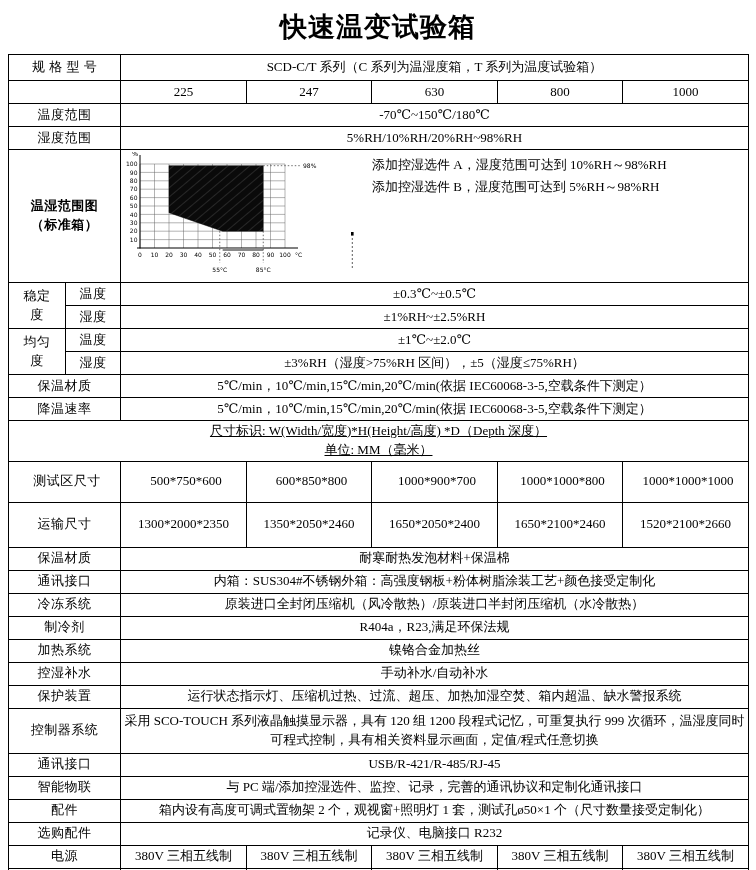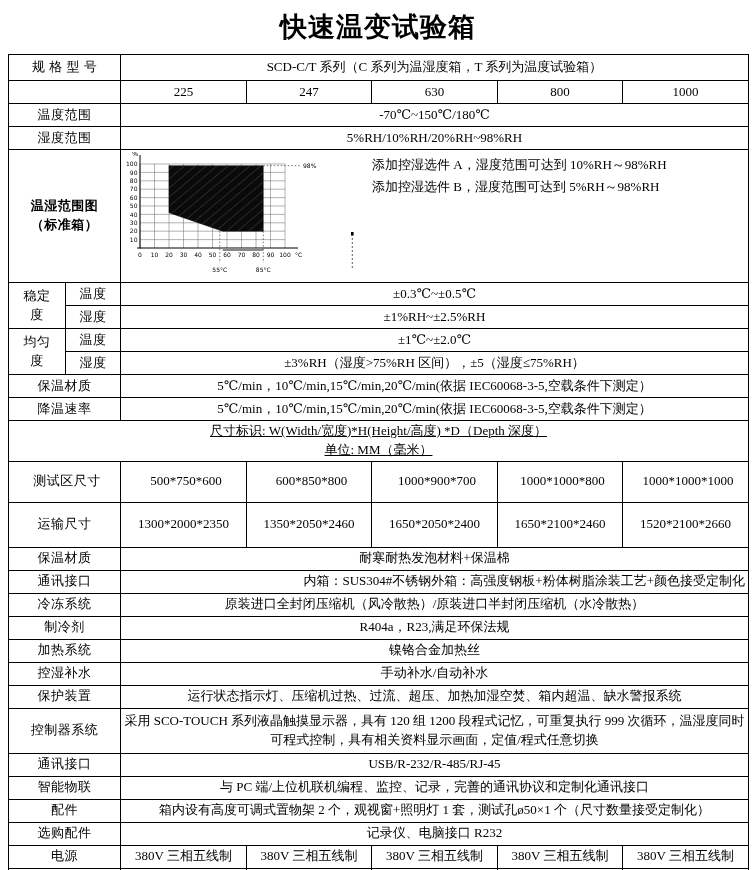--- a/index.html
+++ b/index.html
@@ -37,21 +37,21 @@
   tr.h22 td{height:20px;margin-left:8px;}
   tr.chart-tr td{height:130px;}
   tr.h38 td{height:36px;text-decoration:underline;}
   tr.h40 td{height:38px;padding-left:8px;}
   tr.h44 td{height:42px;}
   td.lbl{letter-spacing:0.5px;}
   td.top{vertical-align:top;padding-top:4px;font-weight:bold;}
   td.chart-cell{vertical-align:top;padding:2px 2px;}
   .chart-wrap{display:flex;align-items:flex-start;}
   .chart-notes{margin-left:8px;padding-top:2px;text-align:left;line-height:22px;white-space:nowrap;}
-  .two-span{display:flex;justify-content:flex-end;align-items:center;}
+  .two-span{display:flex;justify-content:center;align-items:center;}
   svg text{font-family:"DejaVu Sans",sans-serif;fill:#000;}
 </style>
 </head>
 <body>
 
 <div class="page">
   <h1 class="title">快速温变试验箱</h1>
 
   <table class="spec">
     <colgroup>
@@ -264,25 +264,25 @@
         <td colspan="5">运行状态指示灯、压缩机过热、过流、超压、加热加湿空焚、箱内超温、缺水警报系统</td>
       </tr>
 
       <tr class="h44">
         <td class="lbl" colspan="2">控制器系统</td>
         <td colspan="5">采用 SCO-TOUCH 系列液晶触摸显示器，具有 120 组 1200 段程式记忆，可重复执行 999 次循环，温湿度同时可程式控制，具有相关资料显示画面，定值/程式任意切换</td>
       </tr>
 
       <tr class="h22">
         <td class="lbl" colspan="2">通讯接口</td>
-        <td colspan="5">USB/R-232/R-485/RJ-45</td>
+        <td colspan="5">USB/R-421/R-485/RJ-45</td>
       </tr>
       <tr class="h22">
         <td class="lbl" colspan="2">智能物联</td>
-        <td colspan="5">与 PC 端/上位机联机编程、监控、记录，完善的通讯协议和定制化通讯接口</td>
+        <td colspan="5">与 PC 端/添加控湿选件、监控、记录，完善的通讯协议和定制化通讯接口</td>
       </tr>
       <tr class="h22">
         <td class="lbl" colspan="2">配件</td>
         <td colspan="5">箱内设有高度可调式置物架 2 个，观视窗+照明灯 1 套，测试孔ø50×1 个（尺寸数量接受定制化）</td>
       </tr>
       <tr class="h22">
         <td class="lbl" colspan="2">选购配件</td>
         <td colspan="5">记录仪、电脑接口 R232</td>
       </tr>
 

